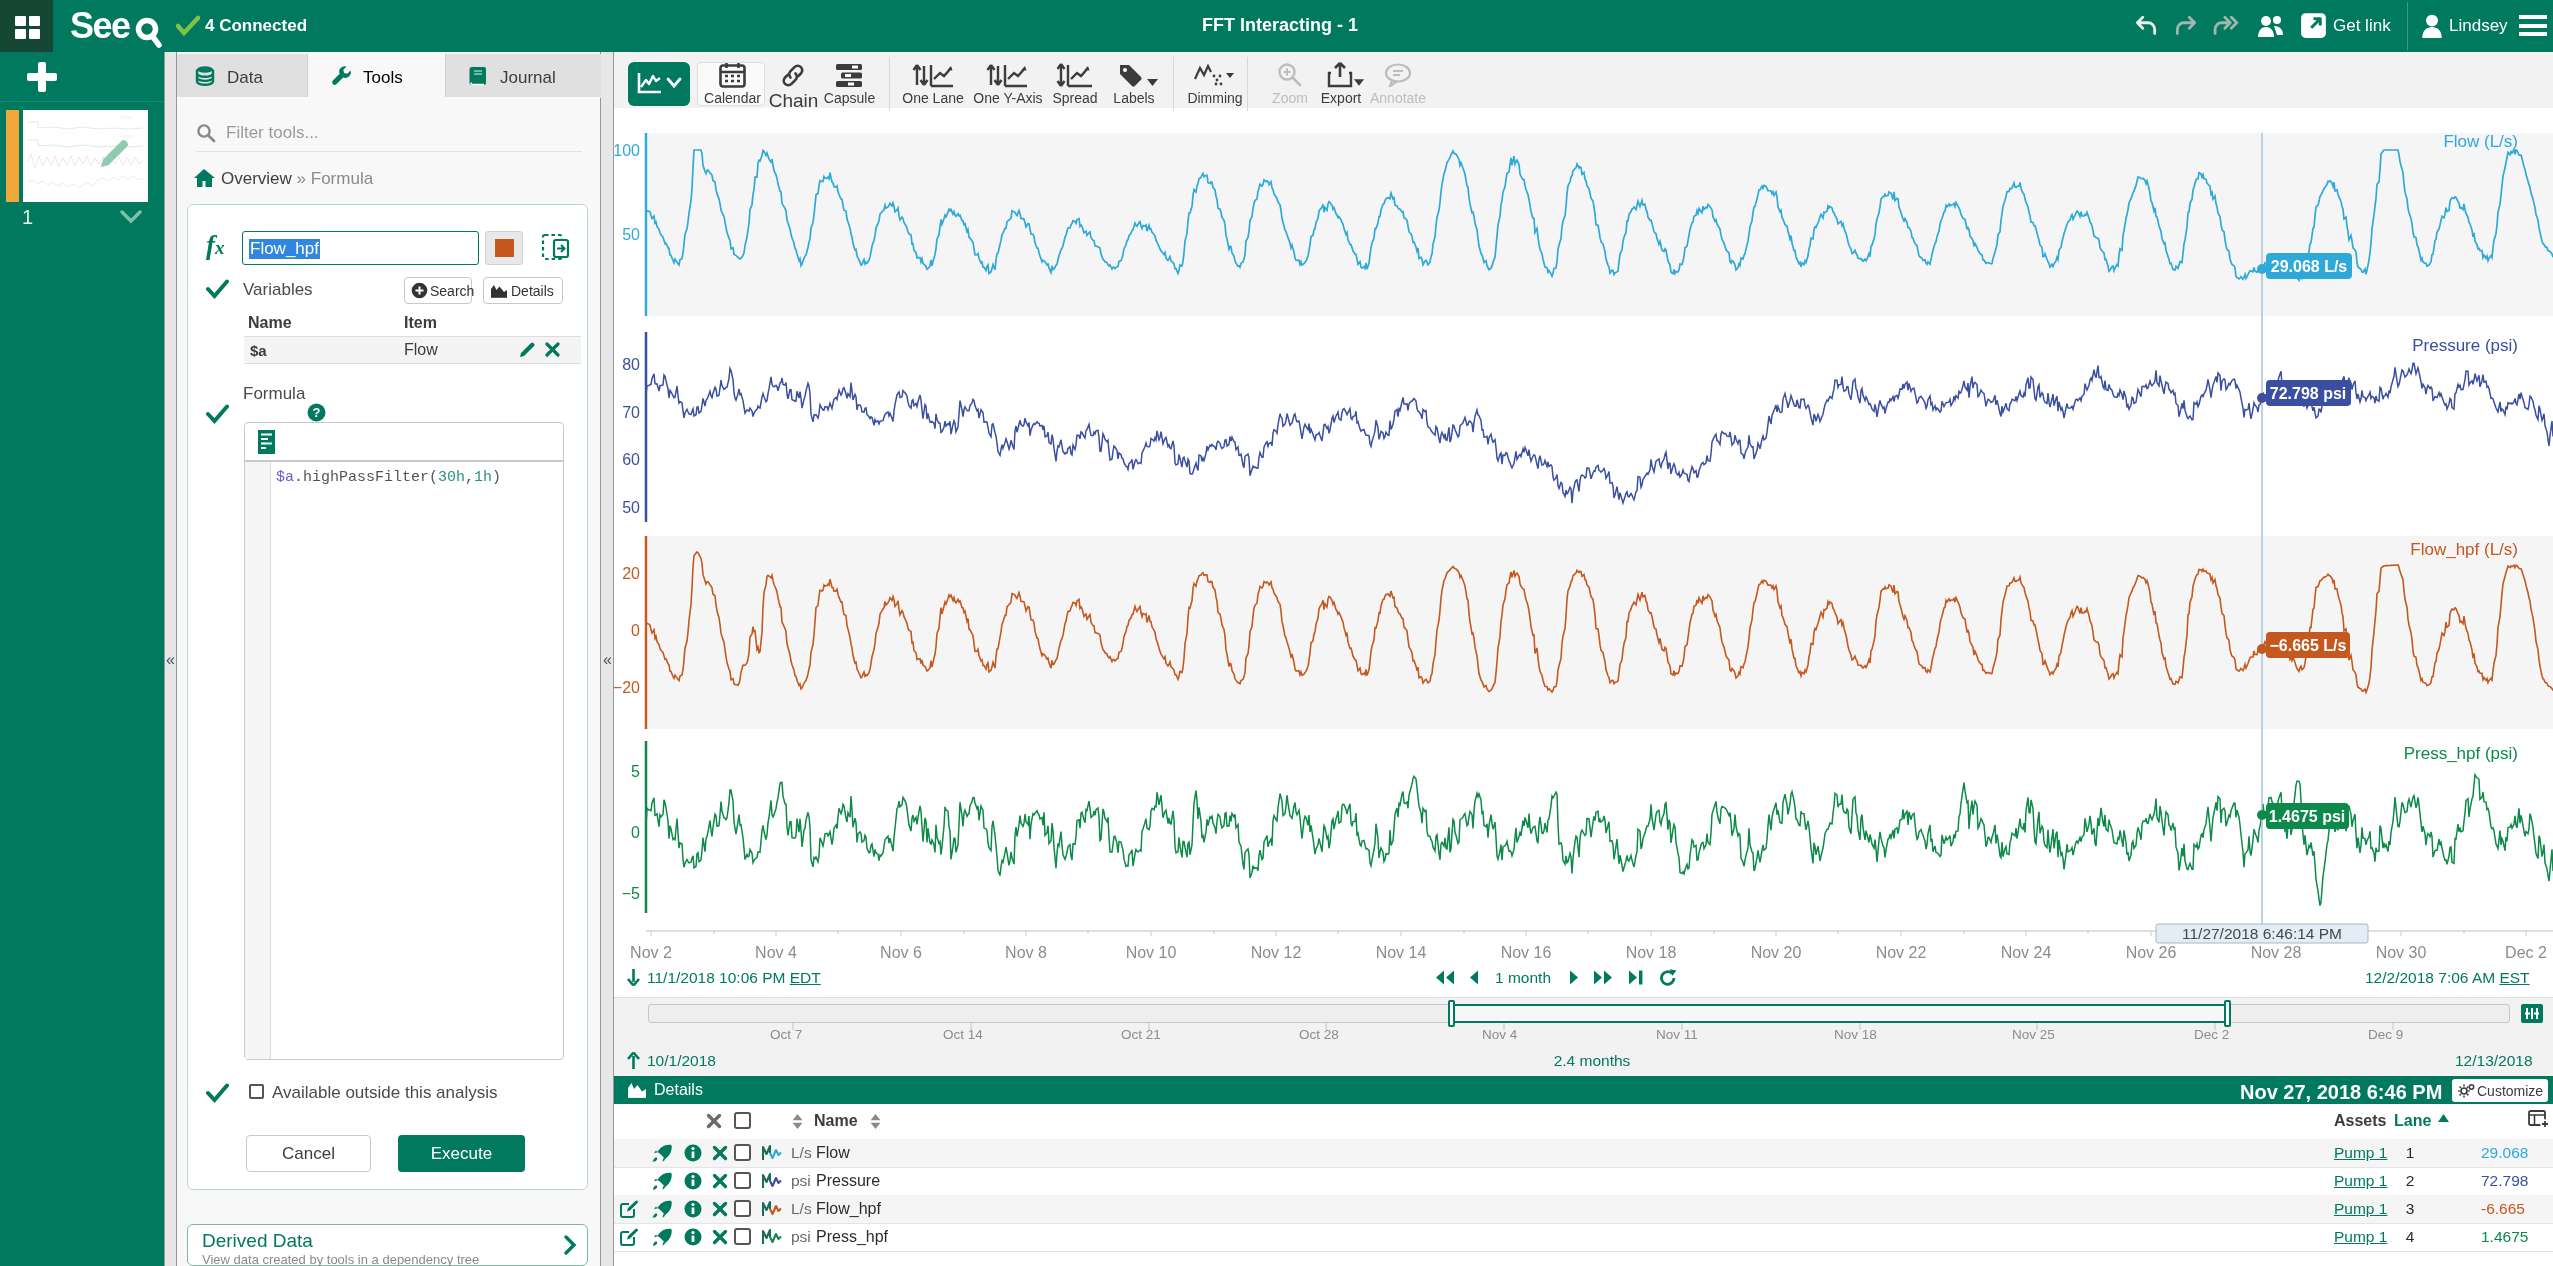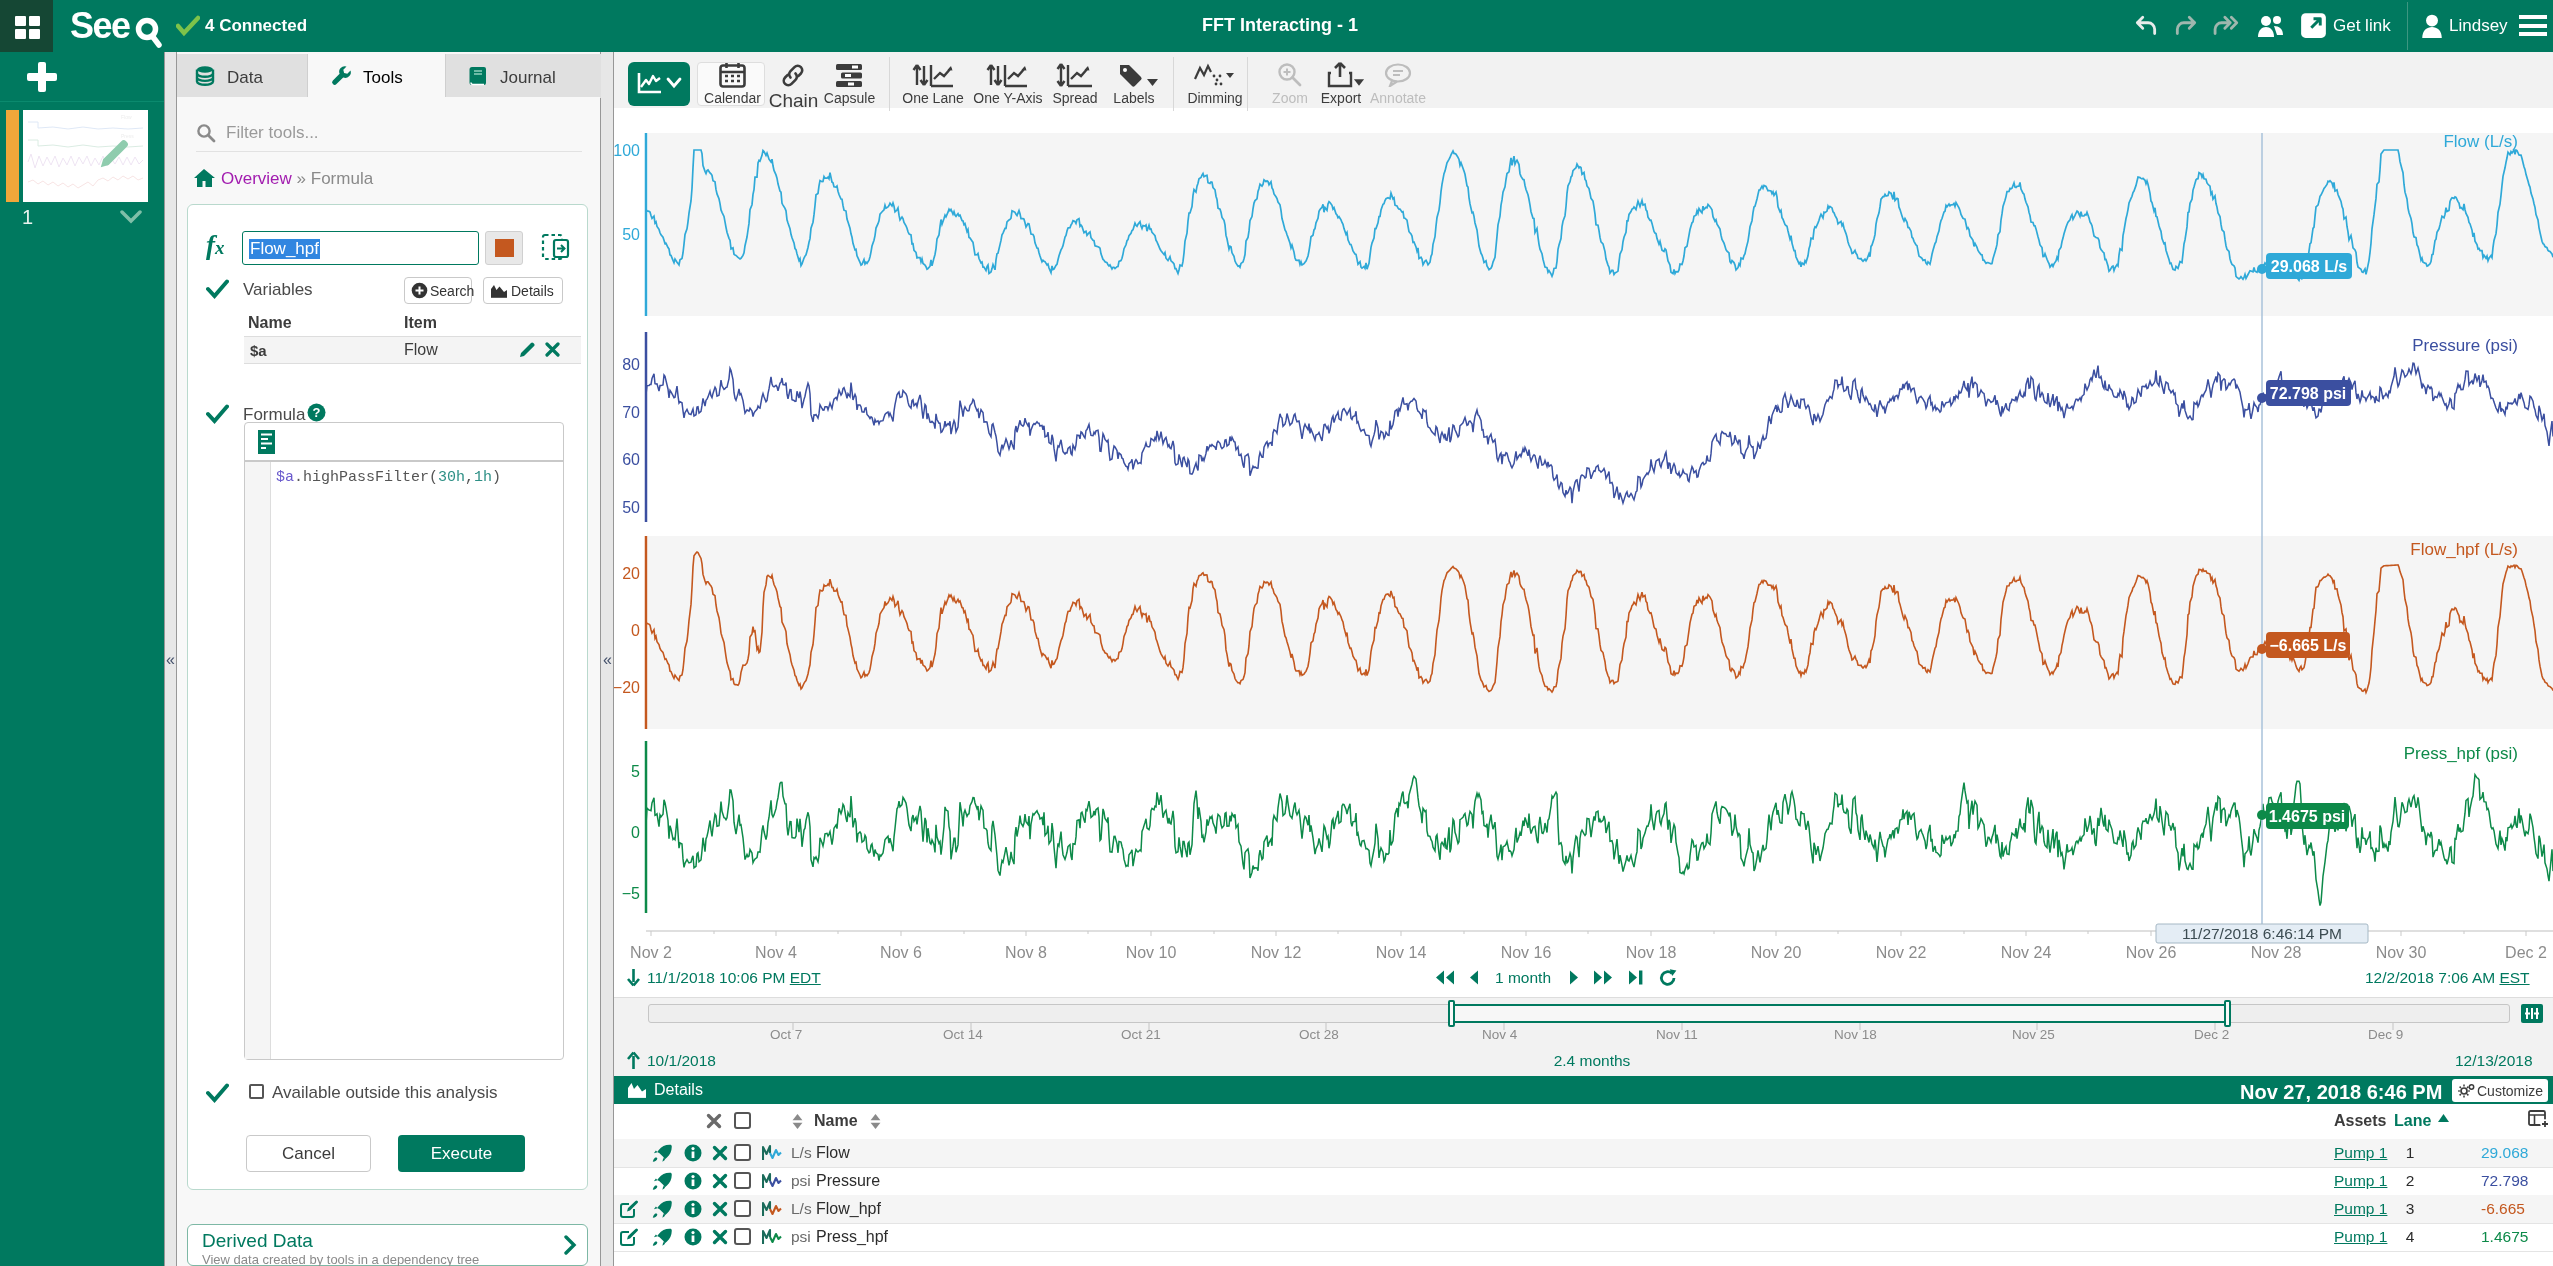--- a/index.html
+++ b/index.html
@@ -119,21 +119,21 @@
 <svg class="abs" style="left:196px;top:123px;" width="20" height="20" viewBox="0 0 20 20">
     <circle cx="8" cy="8" r="5.6" stroke="#8a8a8a" stroke-width="2.4" fill="none"></circle>
     <path d="M12.5 12.5 L18 18" stroke="#8a8a8a" stroke-width="2.8" stroke-linecap="round"></path>
   </svg>
 <div class="abs" style="left:226px;top:123px;font-size:17px;color:#9a9a9a;">Filter tools...</div>
 <div class="abs" style="left:196px;top:151px;width:386px;height:1px;background:#e2e2e2;"></div>
 
 <svg class="abs" style="left:193px;top:168px;" width="22" height="20" viewBox="0 0 22 20">
     <path d="M11 1 L1 10 h3 v9 h5.5 v-6 h3 v6 H19 v-9 h3 z" fill="#00795f"></path>
   </svg>
-<div class="abs" style="left:221px;top:169px;font-size:17px;"><span style="color:#a21caf;">Overview</span> <span style="color:#8a8a8a;text-align:center;">» Formula</span></div>
+<div class="abs" style="left:221px;top:169px;font-size:17px;"><span style="color:#404040;">Overview</span> <span style="color:#8a8a8a;text-align:center;">» Formula</span></div>
 
 <div class="abs" style="left:187px;top:204px;width:401px;height:986px;border:1px solid #b9d9cd;border-radius:6px;background:#fff;"></div>
 <div class="abs" style="left:206px;top:230px;font-size:27px;color:#00795f;font-family:'Liberation Serif',serif;font-style:italic;font-weight:bold;">f<span style="font-size:19px;">x</span></div>
 <div class="abs" style="left:242px;top:231px;width:237px;height:34px;border:1px solid #00795f;border-radius:3px;background:#fff;"></div>
 <div class="abs" style="left:249px;top:239px;font-size:17px;background:#3186e0;color:#fff;padding:0 1px;">Flow_hpf</div>
 <div class="abs" style="left:485px;top:231px;width:38px;height:34px;background:#e8e8e8;border:1px solid #d0d0d0;border-radius:3px;"></div>
 <div class="abs" style="left:495px;top:239px;width:19px;height:18px;background:#c4581f;"></div>
 <svg class="abs" style="left:541px;top:232px;" width="30" height="30" viewBox="0 0 30 30">
     <rect x="2" y="3" width="19" height="24" rx="2" fill="none" stroke="#00795f" stroke-width="2.2" stroke-dasharray="3.5 3"></rect>
     <rect x="13" y="8" width="14" height="17" rx="2" fill="#fff" stroke="#00795f" stroke-width="2.2"></rect>
@@ -165,21 +165,21 @@
 <svg class="abs" style="left:519px;top:341px;" width="17" height="17" viewBox="0 0 17 17">
     <path d="M1 16 l1-4 L12 2 a1.6 1.6 0 0 1 2.3 0 l0.8 0.8 a1.6 1.6 0 0 1 0 2.3 L5 15 z" fill="#00795f"></path>
   </svg>
 <svg class="abs" style="left:545px;top:342px;" width="15" height="15" viewBox="0 0 15 15">
     <path d="M2 2 L13 13 M13 2 L2 13" stroke="#00795f" stroke-width="3.2" stroke-linecap="round"></path>
   </svg>
 
 <svg class="abs" style="left:206px;top:404px;" width="23" height="20" viewBox="0 0 23 20">
     <path d="M2 10 L8.5 17 L21 2.5" stroke="#00795f" stroke-width="4" fill="none" stroke-linecap="round"></path>
   </svg>
-<div class="abs" style="left:243px;top:405px;font-size:17px;color:#4a4a4a;">Formula</div>
+<div class="abs" style="left:243px;top:384px;font-size:17px;color:#4a4a4a;">Formula</div>
 <svg class="abs" style="left:307px;top:403px;" width="19" height="19" viewBox="0 0 19 19">
     <circle cx="9.5" cy="9.5" r="9" fill="#00795f"></circle>
     <text x="9.5" y="14" text-anchor="middle" font-size="13" font-weight="bold" fill="#fff">?</text>
   </svg>
 
 <div class="abs" style="left:244px;top:422px;width:320px;height:638px;border:1px solid #c9c9c9;border-radius:4px;background:#fff;"></div>
 <svg class="abs" style="left:258px;top:430px;" width="17" height="24" viewBox="0 0 17 24">
     <rect x="0" y="0" width="17" height="24" fill="#00795f"></rect>
     <path d="M3 4.5 h11 M3 9 h7 M3 13.5 h11 M3 18 h5" stroke="#fff" stroke-width="2.2"></path>
   </svg>

